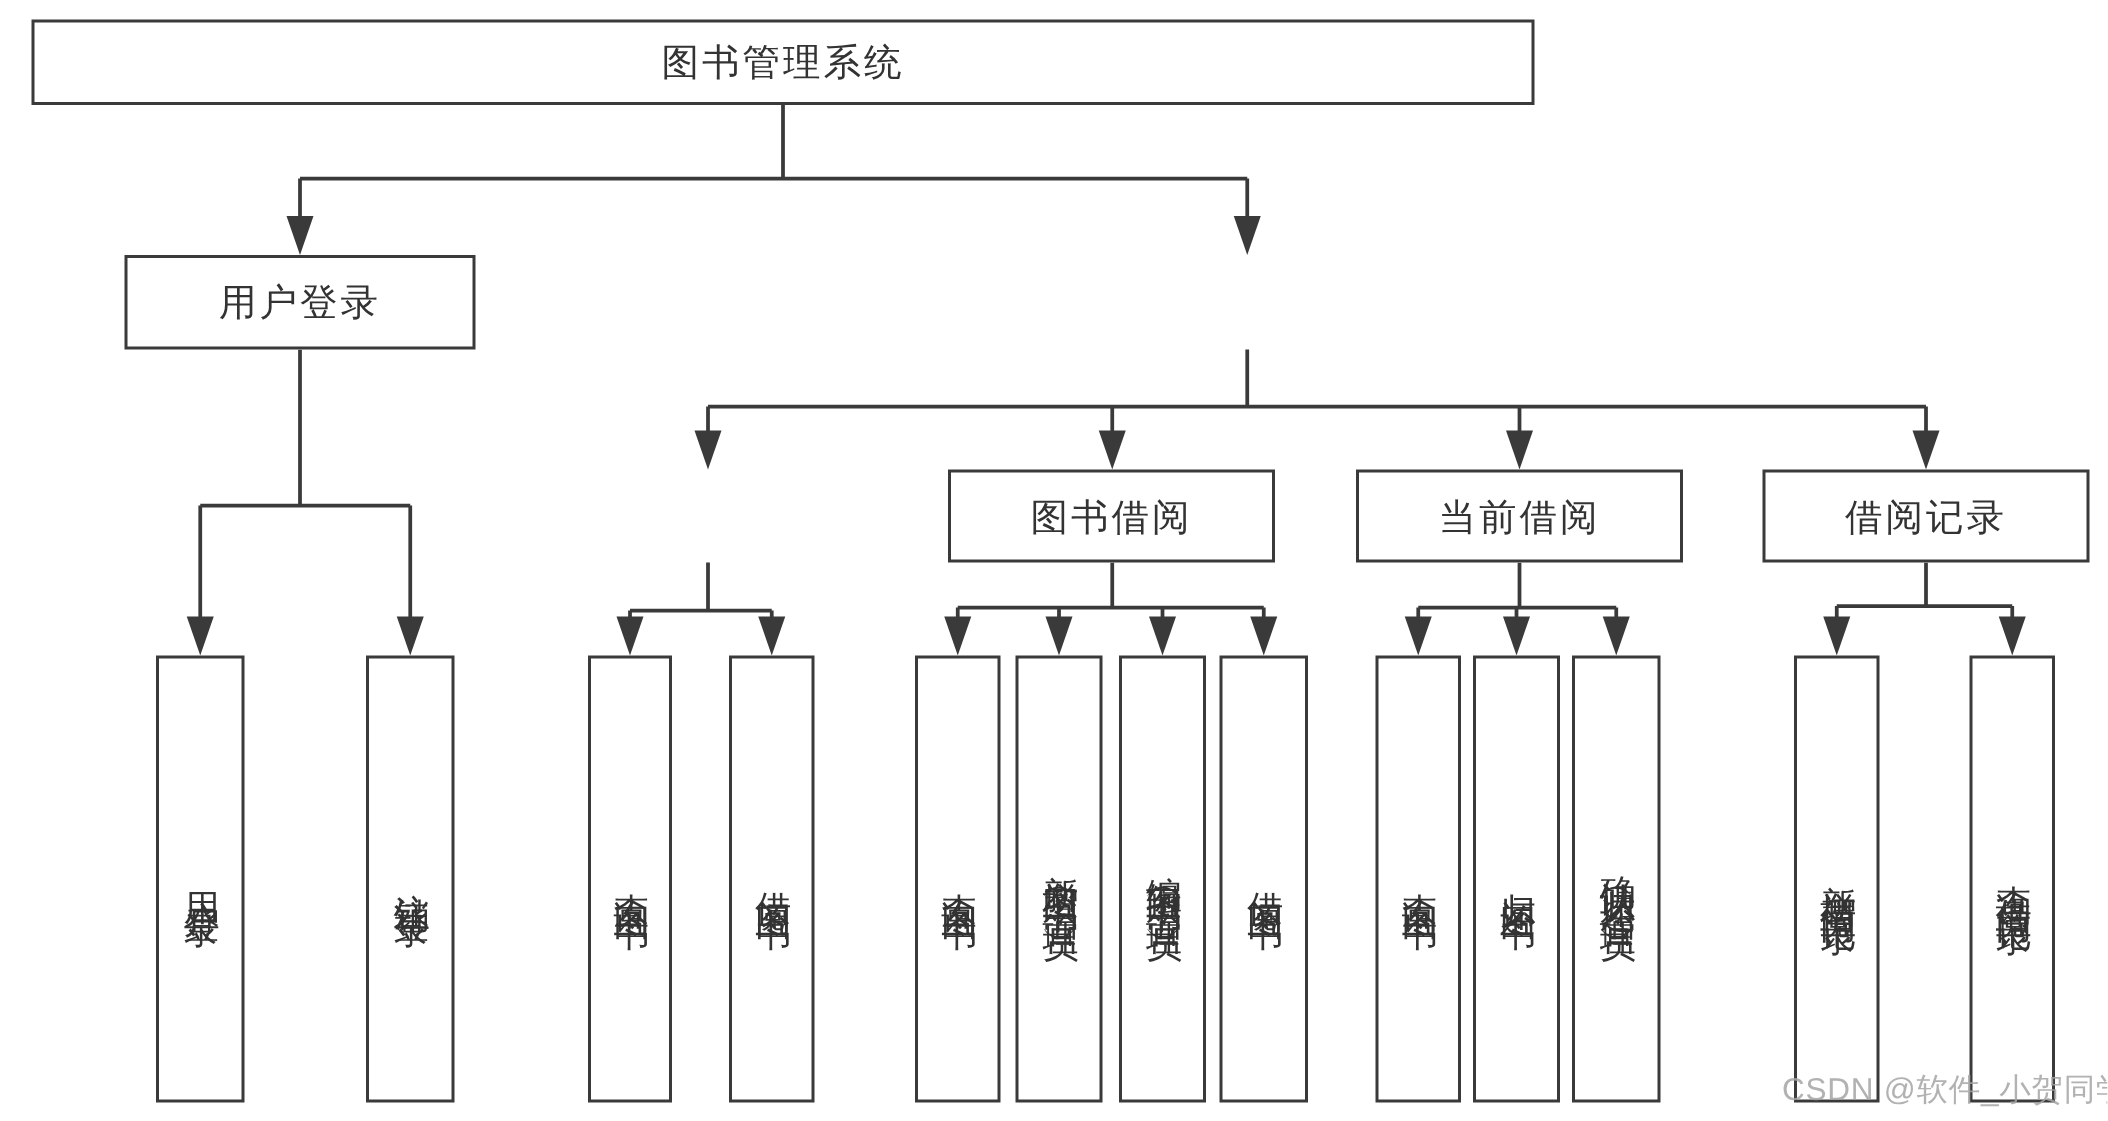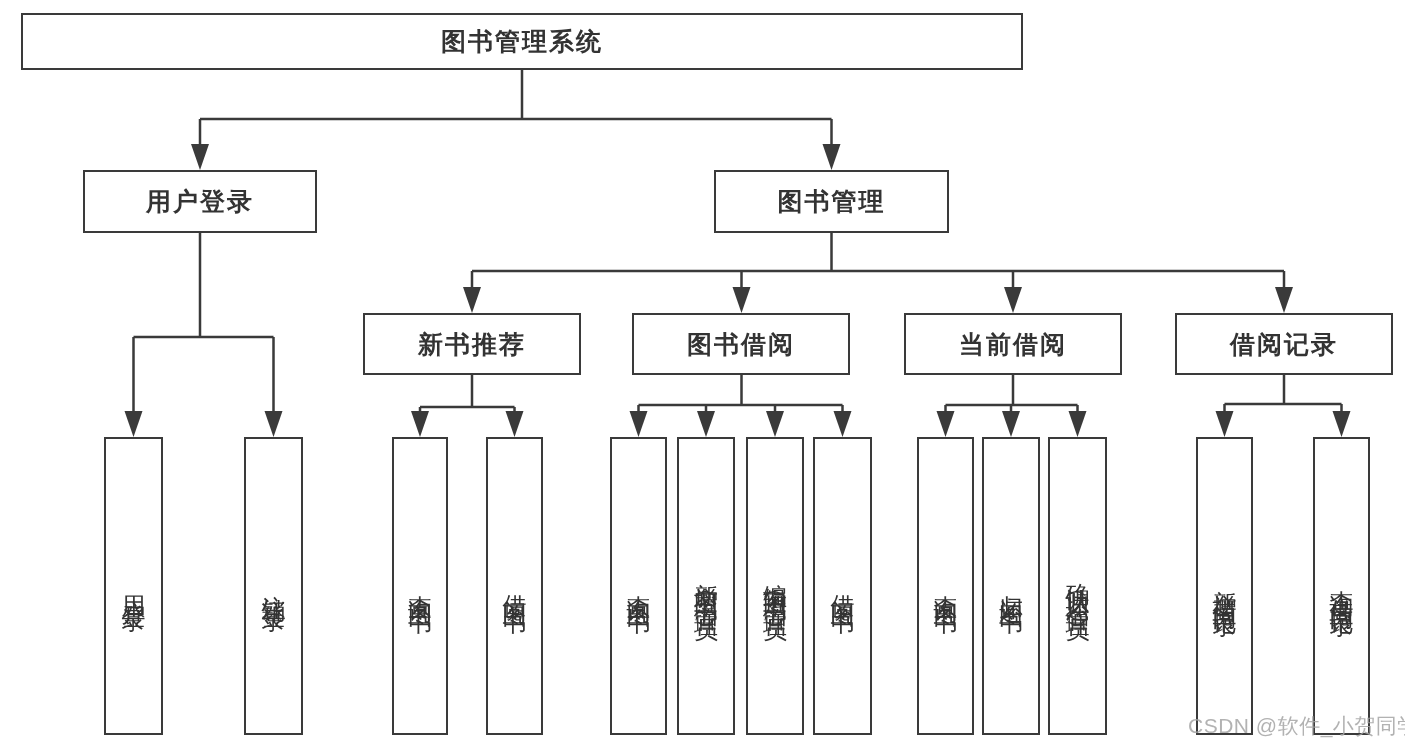--- a/index.html
+++ b/index.html
@@ -25,21 +25,20 @@
     display: flex;
     align-items: center;
     justify-content: center;
     text-align: center;
   }
   .hbox span {
     font-size: 25px;
     letter-spacing: 2px;
     color: #333333;
     white-space: nowrap;
-    font-weight: bold;
   }
   .vbox span {
     writing-mode: vertical-rl;
     font-size: 24px;
     letter-spacing: 5px;
     color: #333333;
     white-space: nowrap;
   }
   
   .root  { left: 21px;  top: 13px;  width: 1002px; height: 57px; }
@@ -120,27 +119,21 @@
     </g>
   </svg>
 
   <div class="node hbox root">
     <span>图书管理系统</span>
   </div>
 
   <div class="node hbox l2" style="left:83px;width:234px;">
     <span>用户登录</span>
   </div>
-  <div class="node hbox l2" style="left:714px;width:235px;">
-    <span>图书管理</span>
-  </div>
 
-  <div class="node hbox l3" style="left:363px;">
-    <span>新书推荐</span>
-  </div>
   <div class="node hbox l3" style="left:904px;">
     <span>当前借阅</span>
   </div>
   <div class="node hbox l3" style="left:632px;">
     <span>图书借阅</span>
   </div>
   <div class="node hbox l3" style="left:1175px;">
     <span>借阅记录</span>
   </div>
 

